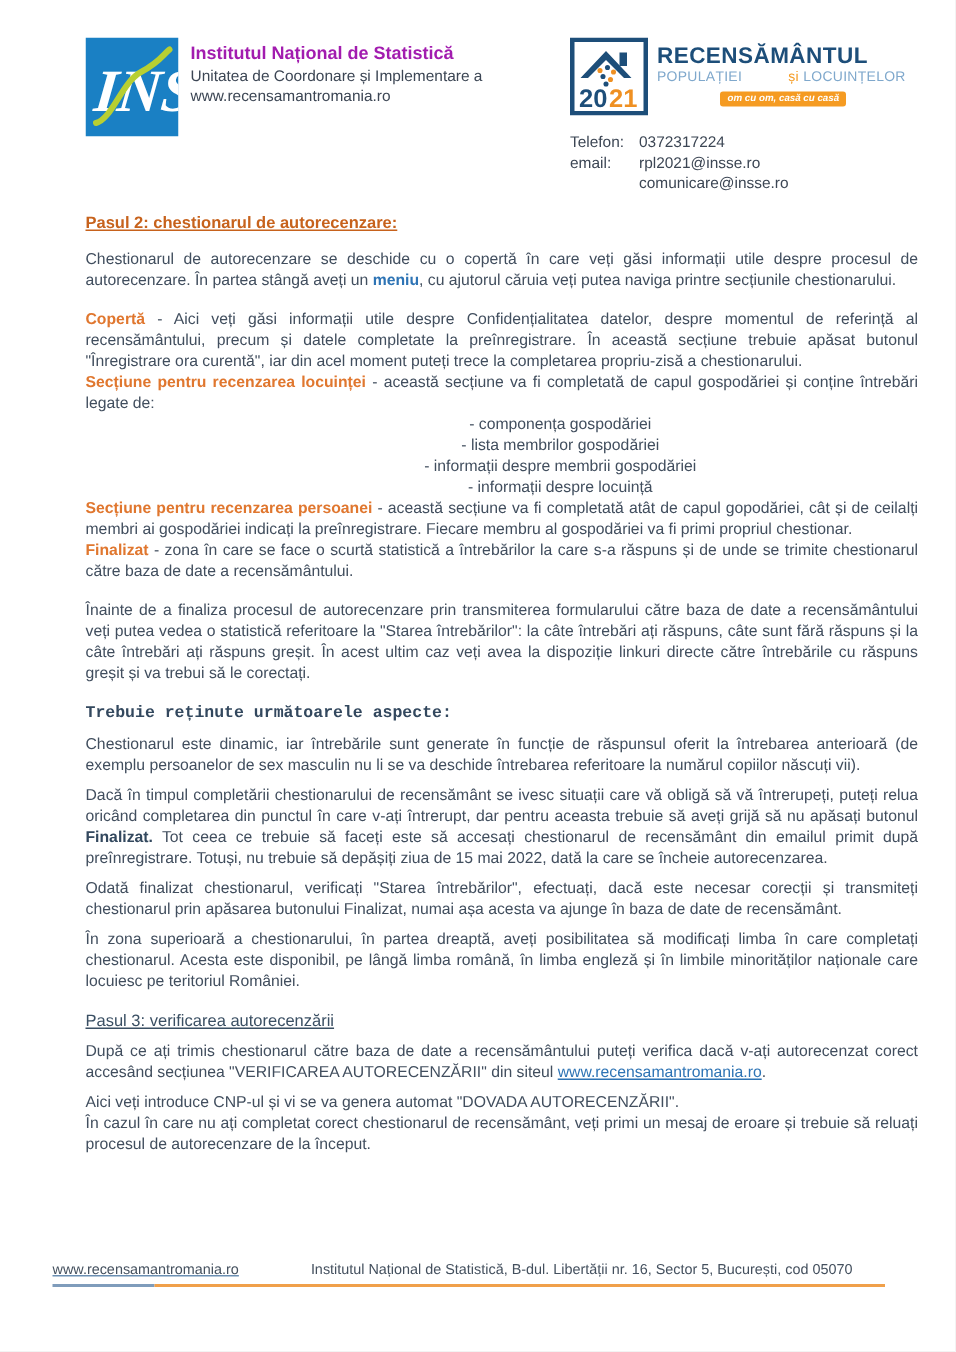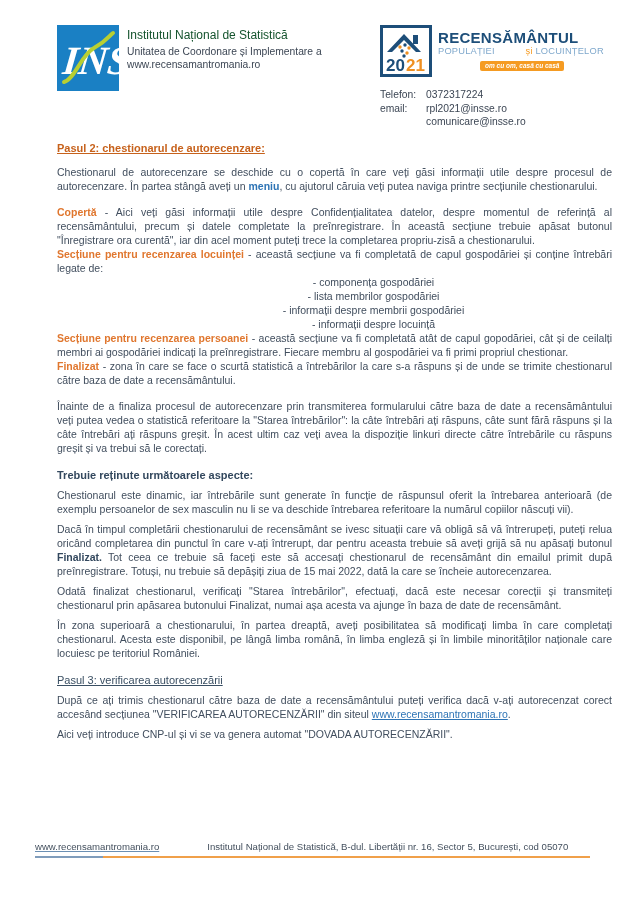--- a/index.html
+++ b/index.html
@@ -13,21 +13,21 @@
     overflow:hidden;
     font-family:"Liberation Sans", sans-serif;
     color:#414e5e;
     font-size:10.5px;
     line-height:14px;
   }
   
   .letterhead{display:flex;justify-content:space-between;align-items:flex-start;}
   .lh-left{display:flex;gap:8px;}
   .ins-text{padding-top:4px;color:#3c4654;}
-  .ins-text .inst-name{font-weight:normal;font-size:12px;color:#14532d;margin-bottom:2px;}
+  .ins-text .inst-name{font-weight:bold;font-size:12px;color:#a21caf;margin-bottom:2px;}
   .ins-text div{font-size:10.3px;line-height:13.5px;}
   .lh-right{width:232px;}
   .census-row{display:flex;gap:6px;align-items:flex-start;}
   .census-words{padding-top:5px;}
   .census-title{font-weight:bold;font-size:15px;letter-spacing:.3px;color:#1d4e79;line-height:16px;}
   .census-sub{font-size:9.3px;color:#7fa8cc;letter-spacing:.2px;line-height:11px;}
   .census-sub .amp{color:#f59b22;padding-left:28px;}
   .census-tagline{
     margin-top:2px;margin-left:42px;
     background:#f59b22;color:#fff;
@@ -40,21 +40,21 @@
   .contact-row{display:flex;}
   .contact-row .c-label{width:46px;flex:none;}
   
   .h-step2{
     margin:12px 0 0 0;
     color:#c7621c;font-weight:bold;font-size:11px;
     text-decoration:underline;
   }
   .h-aspects{
     margin:13px 0 0 0;
-    color:#33485e;font-weight:bold;font-size:11px;
+    color:#33485e;font-weight:bold;font-size:11px;font-family:Liberation Mono, monospace;
   }
   .h-step3{
     margin:13px 0 0 0;
     color:#3a4f63;font-weight:normal;font-size:11px;
     text-decoration:underline;
   }
   p{margin:0;text-align:justify;}
   .gap-s{margin-top:6px;}
   .gap-m{margin-top:10px;}
   .gap-l{margin-top:12px;}
@@ -175,21 +175,21 @@
   <p class="gap-s"><span>Dacă în timpul completării chestionarului de recensământ se ivesc situații care vă obligă să vă întrerupeți, puteți relua oricând completarea din punctul în care v-ați întrerupt, dar pentru aceasta trebuie să aveți grijă să nu apăsați butonul </span><b class="navy">Finalizat.</b><span> Tot ceea ce trebuie să faceți este să accesați chestionarul de recensământ din emailul primit după preînregistrare. Totuși, nu trebuie să depășiți ziua de 15 mai 2022, dată la care se încheie autorecenzarea.</span></p>
 
   <p class="gap-s">Odată finalizat chestionarul, verificați "Starea întrebărilor", efectuați, dacă este necesar corecții și transmiteți chestionarul prin apăsarea butonului Finalizat, numai așa acesta va ajunge în baza de date de recensământ.</p>
 
   <p class="gap-s">În zona superioară a chestionarului, în partea dreaptă, aveți posibilitatea să modificați limba în care completați chestionarul. Acesta este disponibil, pe lângă limba română, în limba engleză și în limbile minorităților naționale care locuiesc pe teritoriul României.</p>
 
   <h2 class="h-step3">Pasul 3: verificarea autorecenzării</h2>
 
   <p class="gap-s"><span>După ce ați trimis chestionarul către baza de date a recensământului puteți verifica dacă v-ați autorecenzat corect accesând secțiunea "VERIFICAREA AUTORECENZĂRII" din siteul </span><span class="link">www.recensamantromania.ro</span><span>.</span></p>
 
-  <p class="gap-s"><span>Aici veți introduce CNP-ul și vi se va genera automat "DOVADA AUTORECENZĂRII".</span><br></p>
+  <p class="gap-s"><span>Aici veți introduce CNP-ul și vi se va genera automat "DOVADA AUTORECENZĂRII".</span><br><span>În cazul în care nu ați completat corect chestionarul de recensământ, veți primi un mesaj de eroare și trebuie să reluați procesul de autorecenzare de la început.</span></p>
 
   <div class="footer">
     <div class="footer-text">
       <span class="footer-link">www.recensamantromania.ro</span>
       <span class="footer-addr">Institutul Național de Statistică, B-dul. Libertății nr. 16, Sector 5, București, cod 05070</span>
     </div>
     <div class="footer-rule">
       <span class="seg-blue"></span>
       <span class="seg-orange"></span>
     </div>

